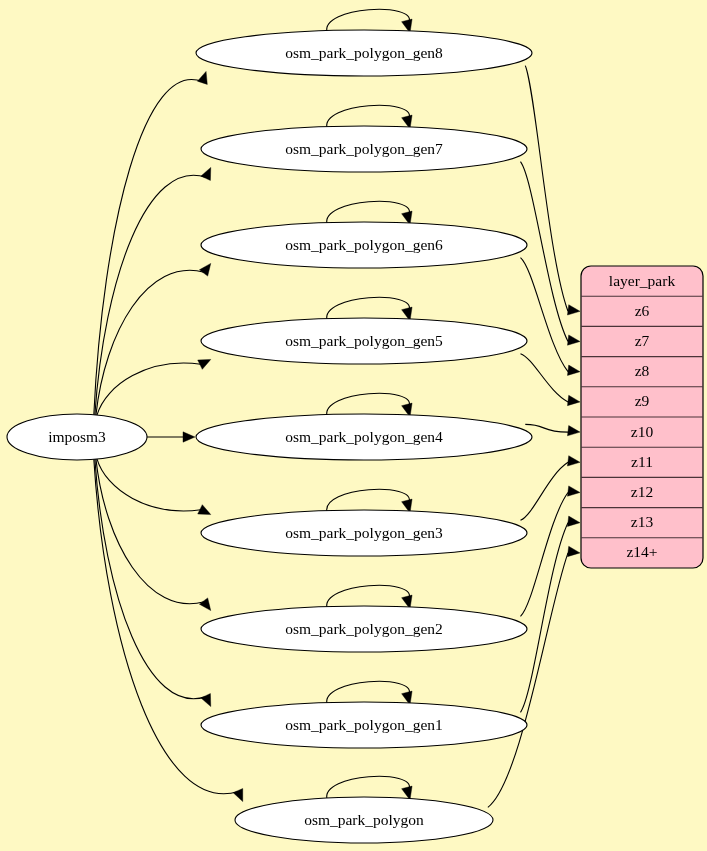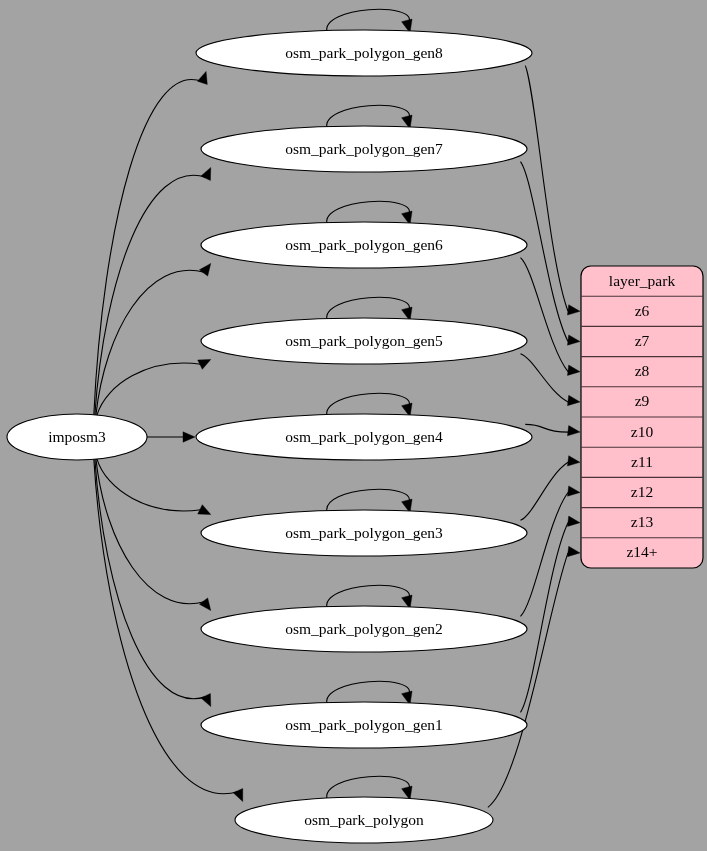--- a/index.html
+++ b/index.html
@@ -10,21 +10,21 @@
   body {
     width: 707px;
     height: 851px;
     font-family: "Liberation Serif", "DejaVu Serif", serif;
     overflow: hidden;
   }
   #diagram-root {
     position: relative;
     width: 707px;
     height: 851px;
-    background: #a3a3a3;
+    background: #fef9c3;
   }
   svg.graph {
     position: absolute;
     left: 0;
     top: 0;
     width: 707px;
     height: 851px;
   }
   .edge-path {
     fill: none;

